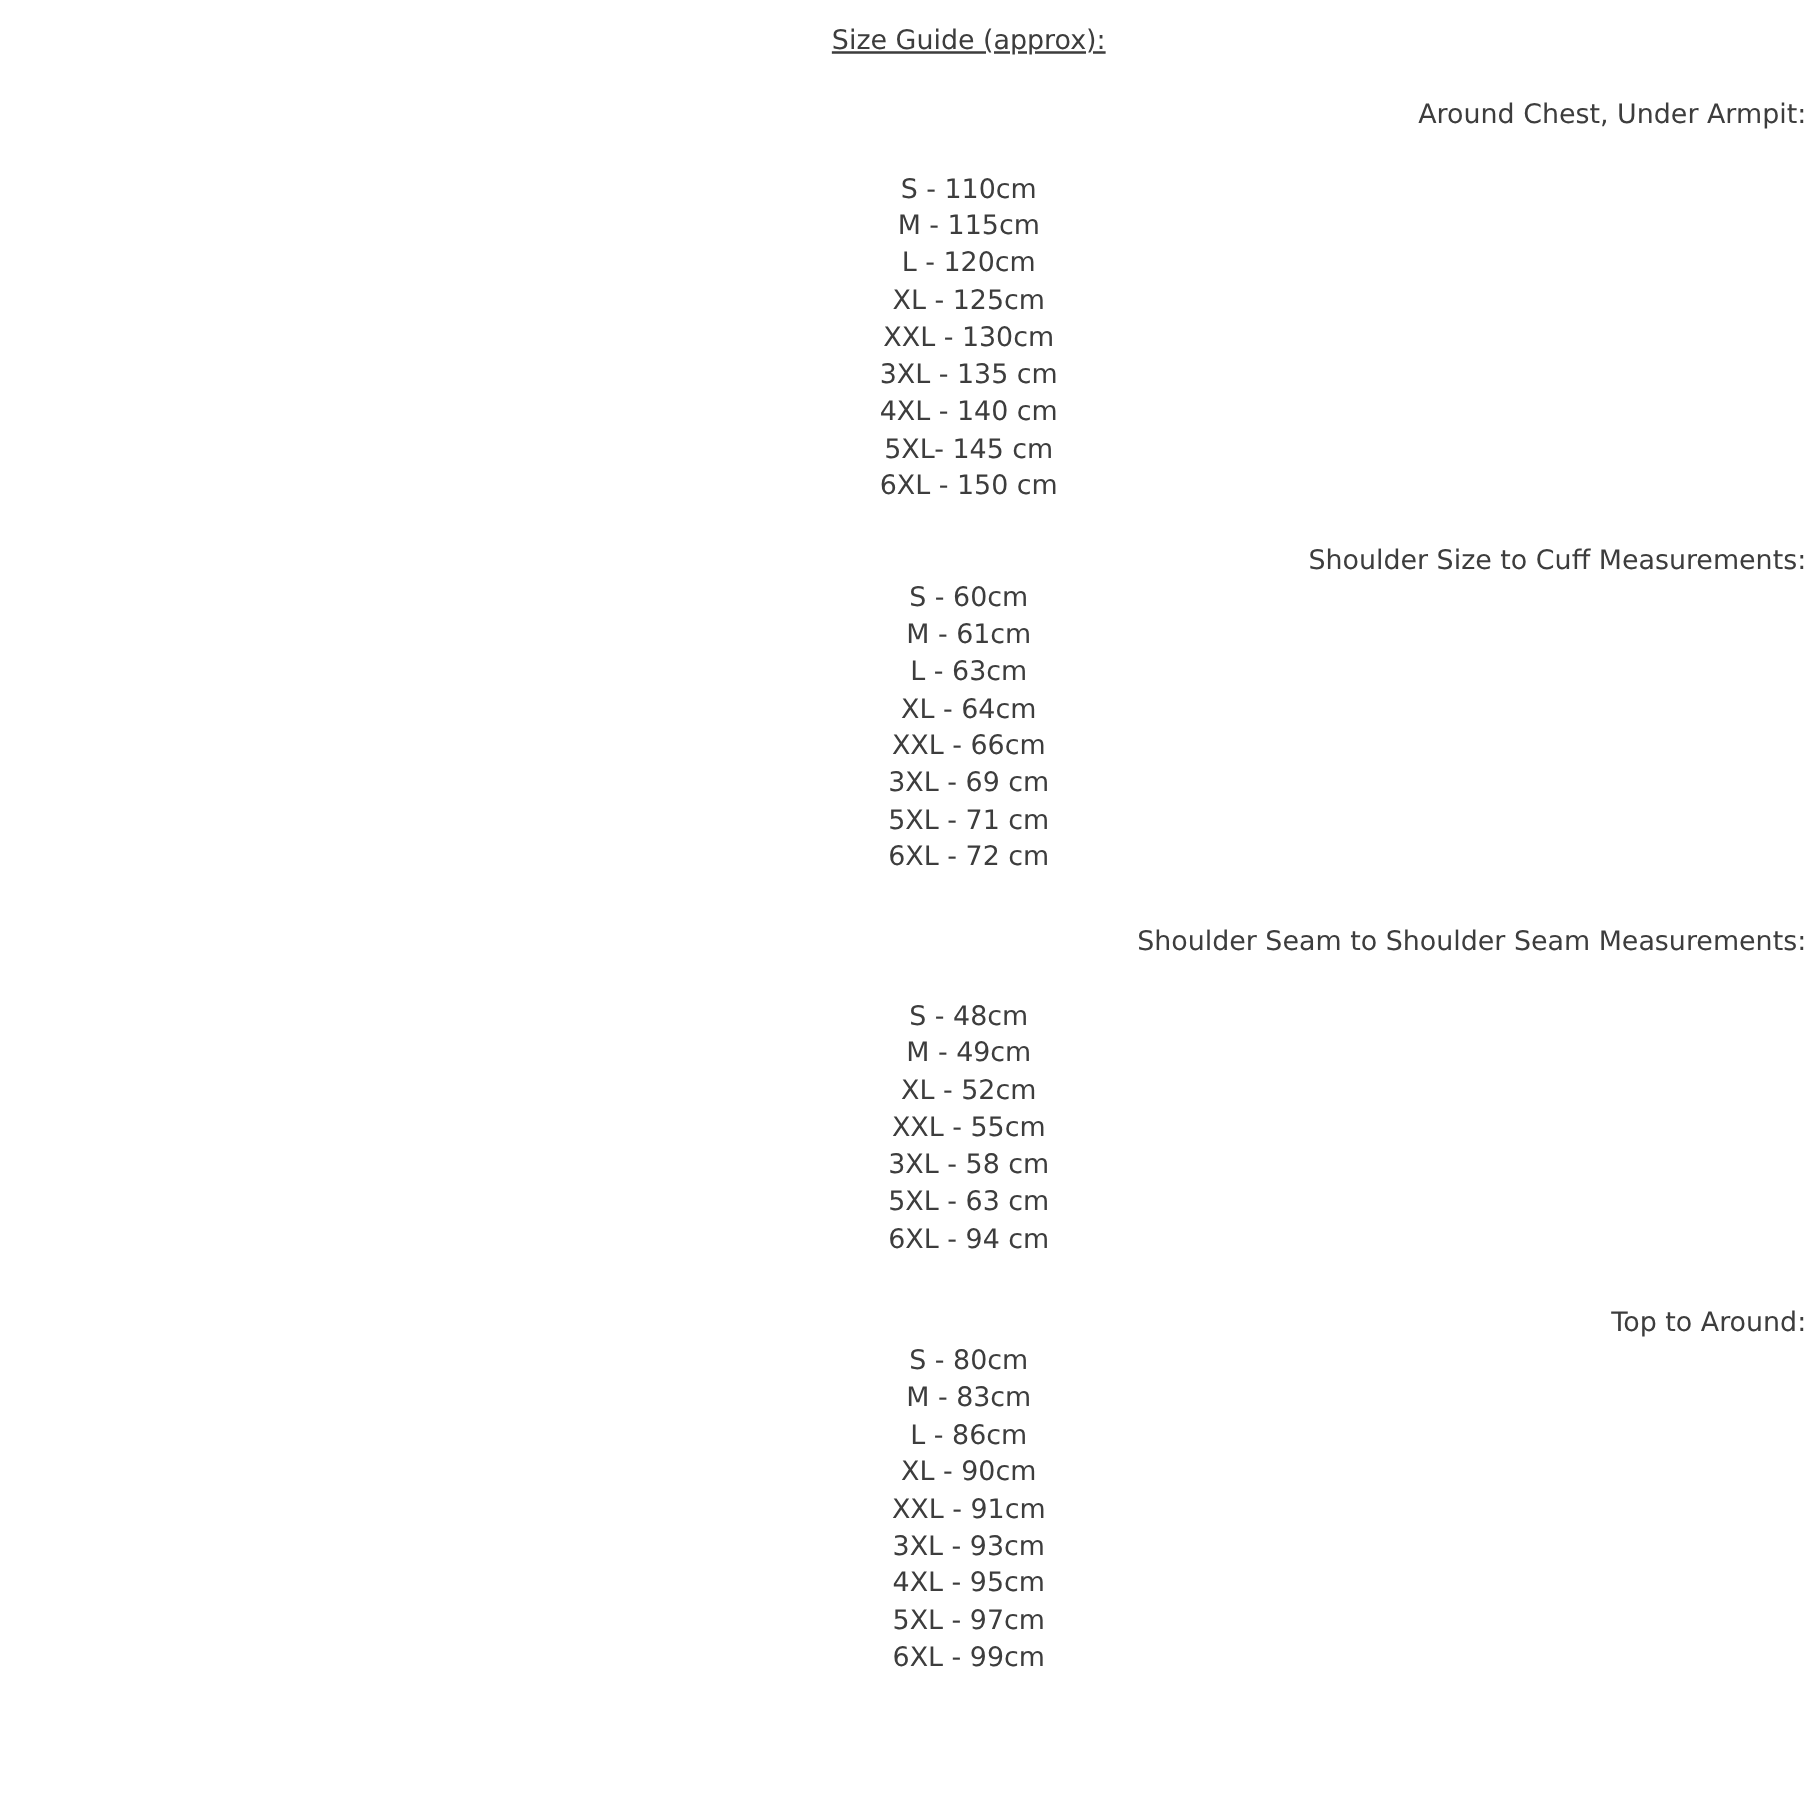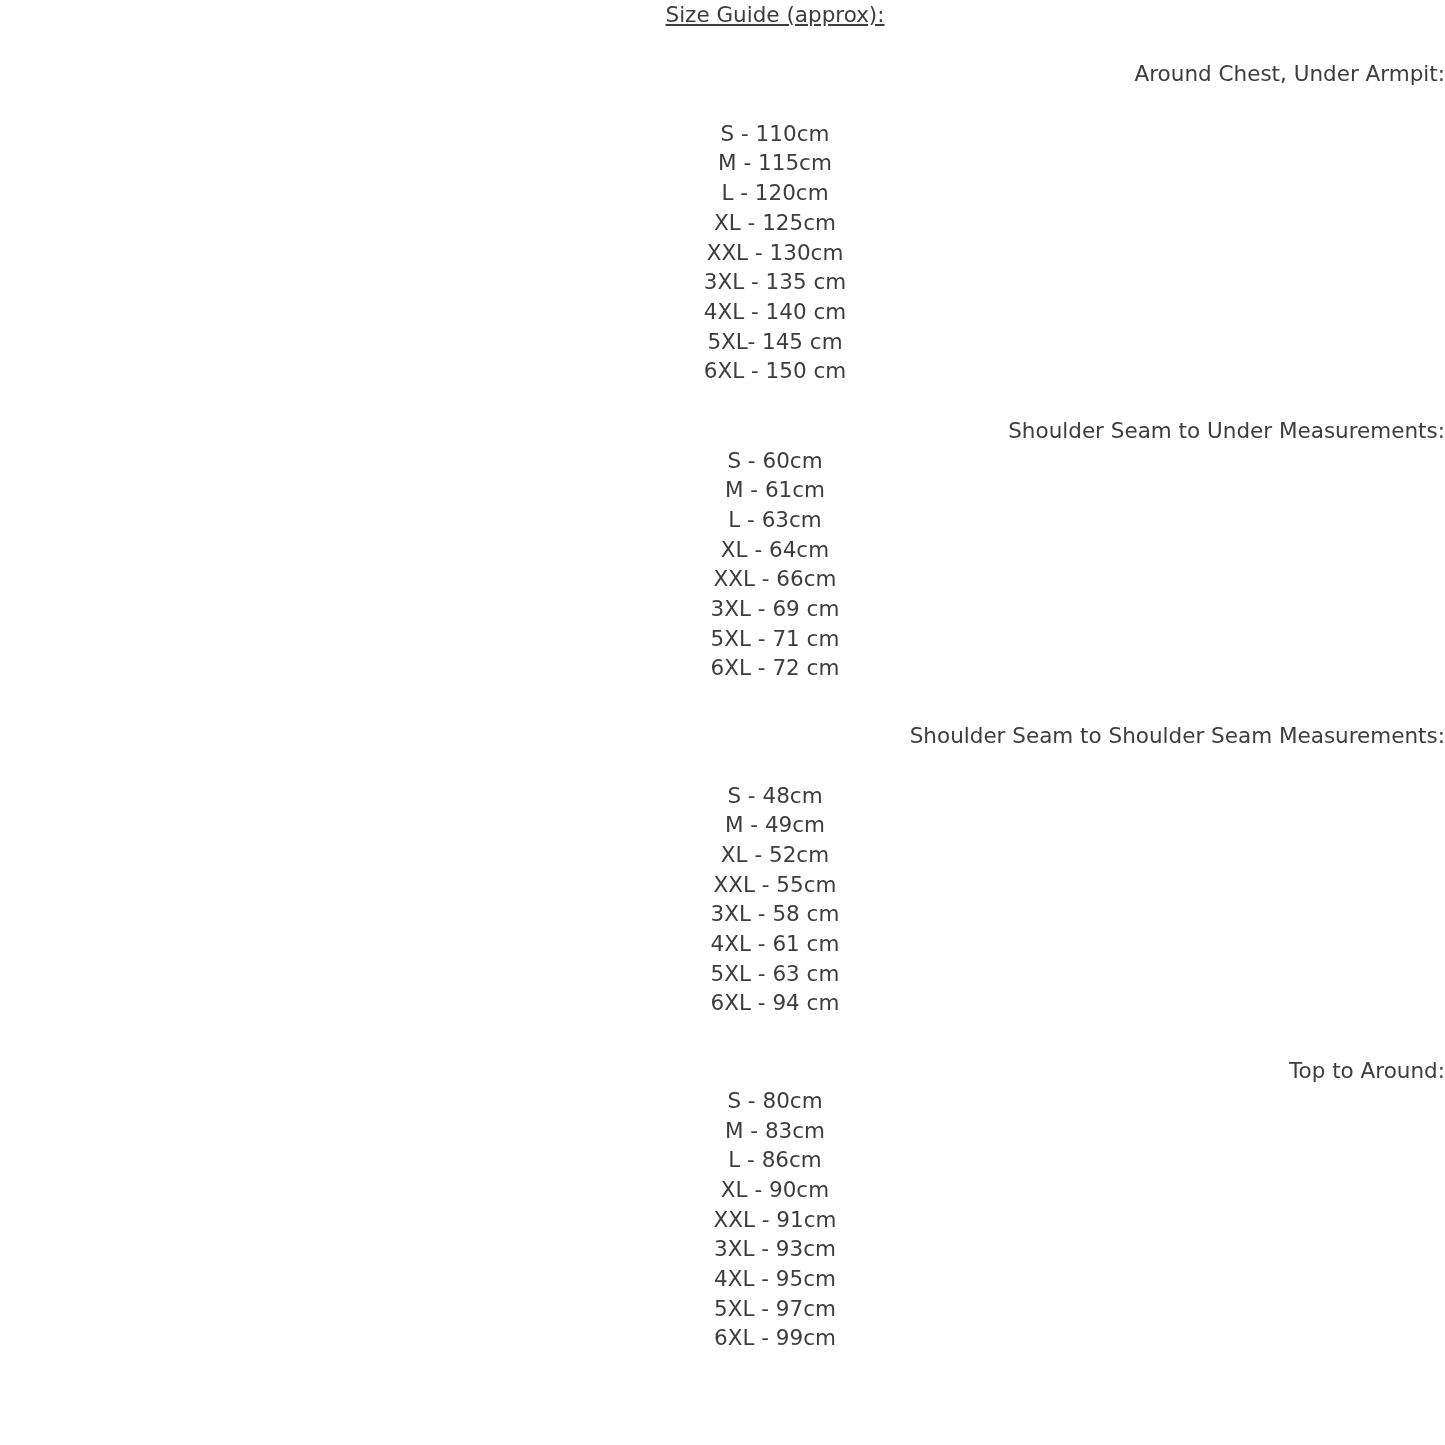--- a/index.html
+++ b/index.html
@@ -9,20 +9,21 @@
   }
   body {
     width: 1445px;
     height: 1445px;
     overflow: hidden;
   }
   .page {
     box-sizing: border-box;
     width: 1340px;
     margin-left: 105px;
+    padding-top: 18px;
     text-align: center;
     font-family: "DejaVu Sans", "Liberation Sans", sans-serif;
     font-size: 21.5px;
     line-height: 29.7px;
     color: #3d3d3d;
     -webkit-font-smoothing: antialiased;
   }
   .title {
     text-decoration: underline;
     margin: 0 0 29.7px 0;
@@ -58,39 +59,38 @@
     <div class="item">L - 120cm</div>
     <div class="item">XL - 125cm</div>
     <div class="item">XXL - 130cm</div>
     <div class="item">3XL - 135 cm</div>
     <div class="item">4XL - 140 cm</div>
     <div class="item">5XL- 145 cm</div>
     <div class="item">6XL - 150 cm</div>
   </section>
 
   <section class="sec">
-    <div class="heading">Shoulder Seam to Under Measurements:</div>
+    <div class="heading">Shoulder Size to Cuff Measurements:</div>
     <div class="item">S - 60cm</div>
     <div class="item">M - 61cm</div>
     <div class="item">L - 63cm</div>
     <div class="item">XL - 64cm</div>
     <div class="item">XXL - 66cm</div>
     <div class="item">3XL - 69 cm</div>
     <div class="item">5XL - 71 cm</div>
     <div class="item">6XL - 72 cm</div>
   </section>
 
   <section class="sec wide-gap blank-after-heading">
     <div class="heading">Shoulder Seam to Shoulder Seam Measurements:</div>
     <div class="item">S - 48cm</div>
     <div class="item">M - 49cm</div>
     <div class="item">XL - 52cm</div>
     <div class="item">XXL - 55cm</div>
     <div class="item">3XL - 58 cm</div>
-    <div class="item">4XL - 61 cm</div>
     <div class="item">5XL - 63 cm</div>
     <div class="item">6XL - 94 cm</div>
   </section>
 
   <section class="sec wide-gap">
     <div class="heading">Top to Around:</div>
     <div class="item">S - 80cm</div>
     <div class="item">M - 83cm</div>
     <div class="item">L - 86cm</div>
     <div class="item">XL - 90cm</div>

